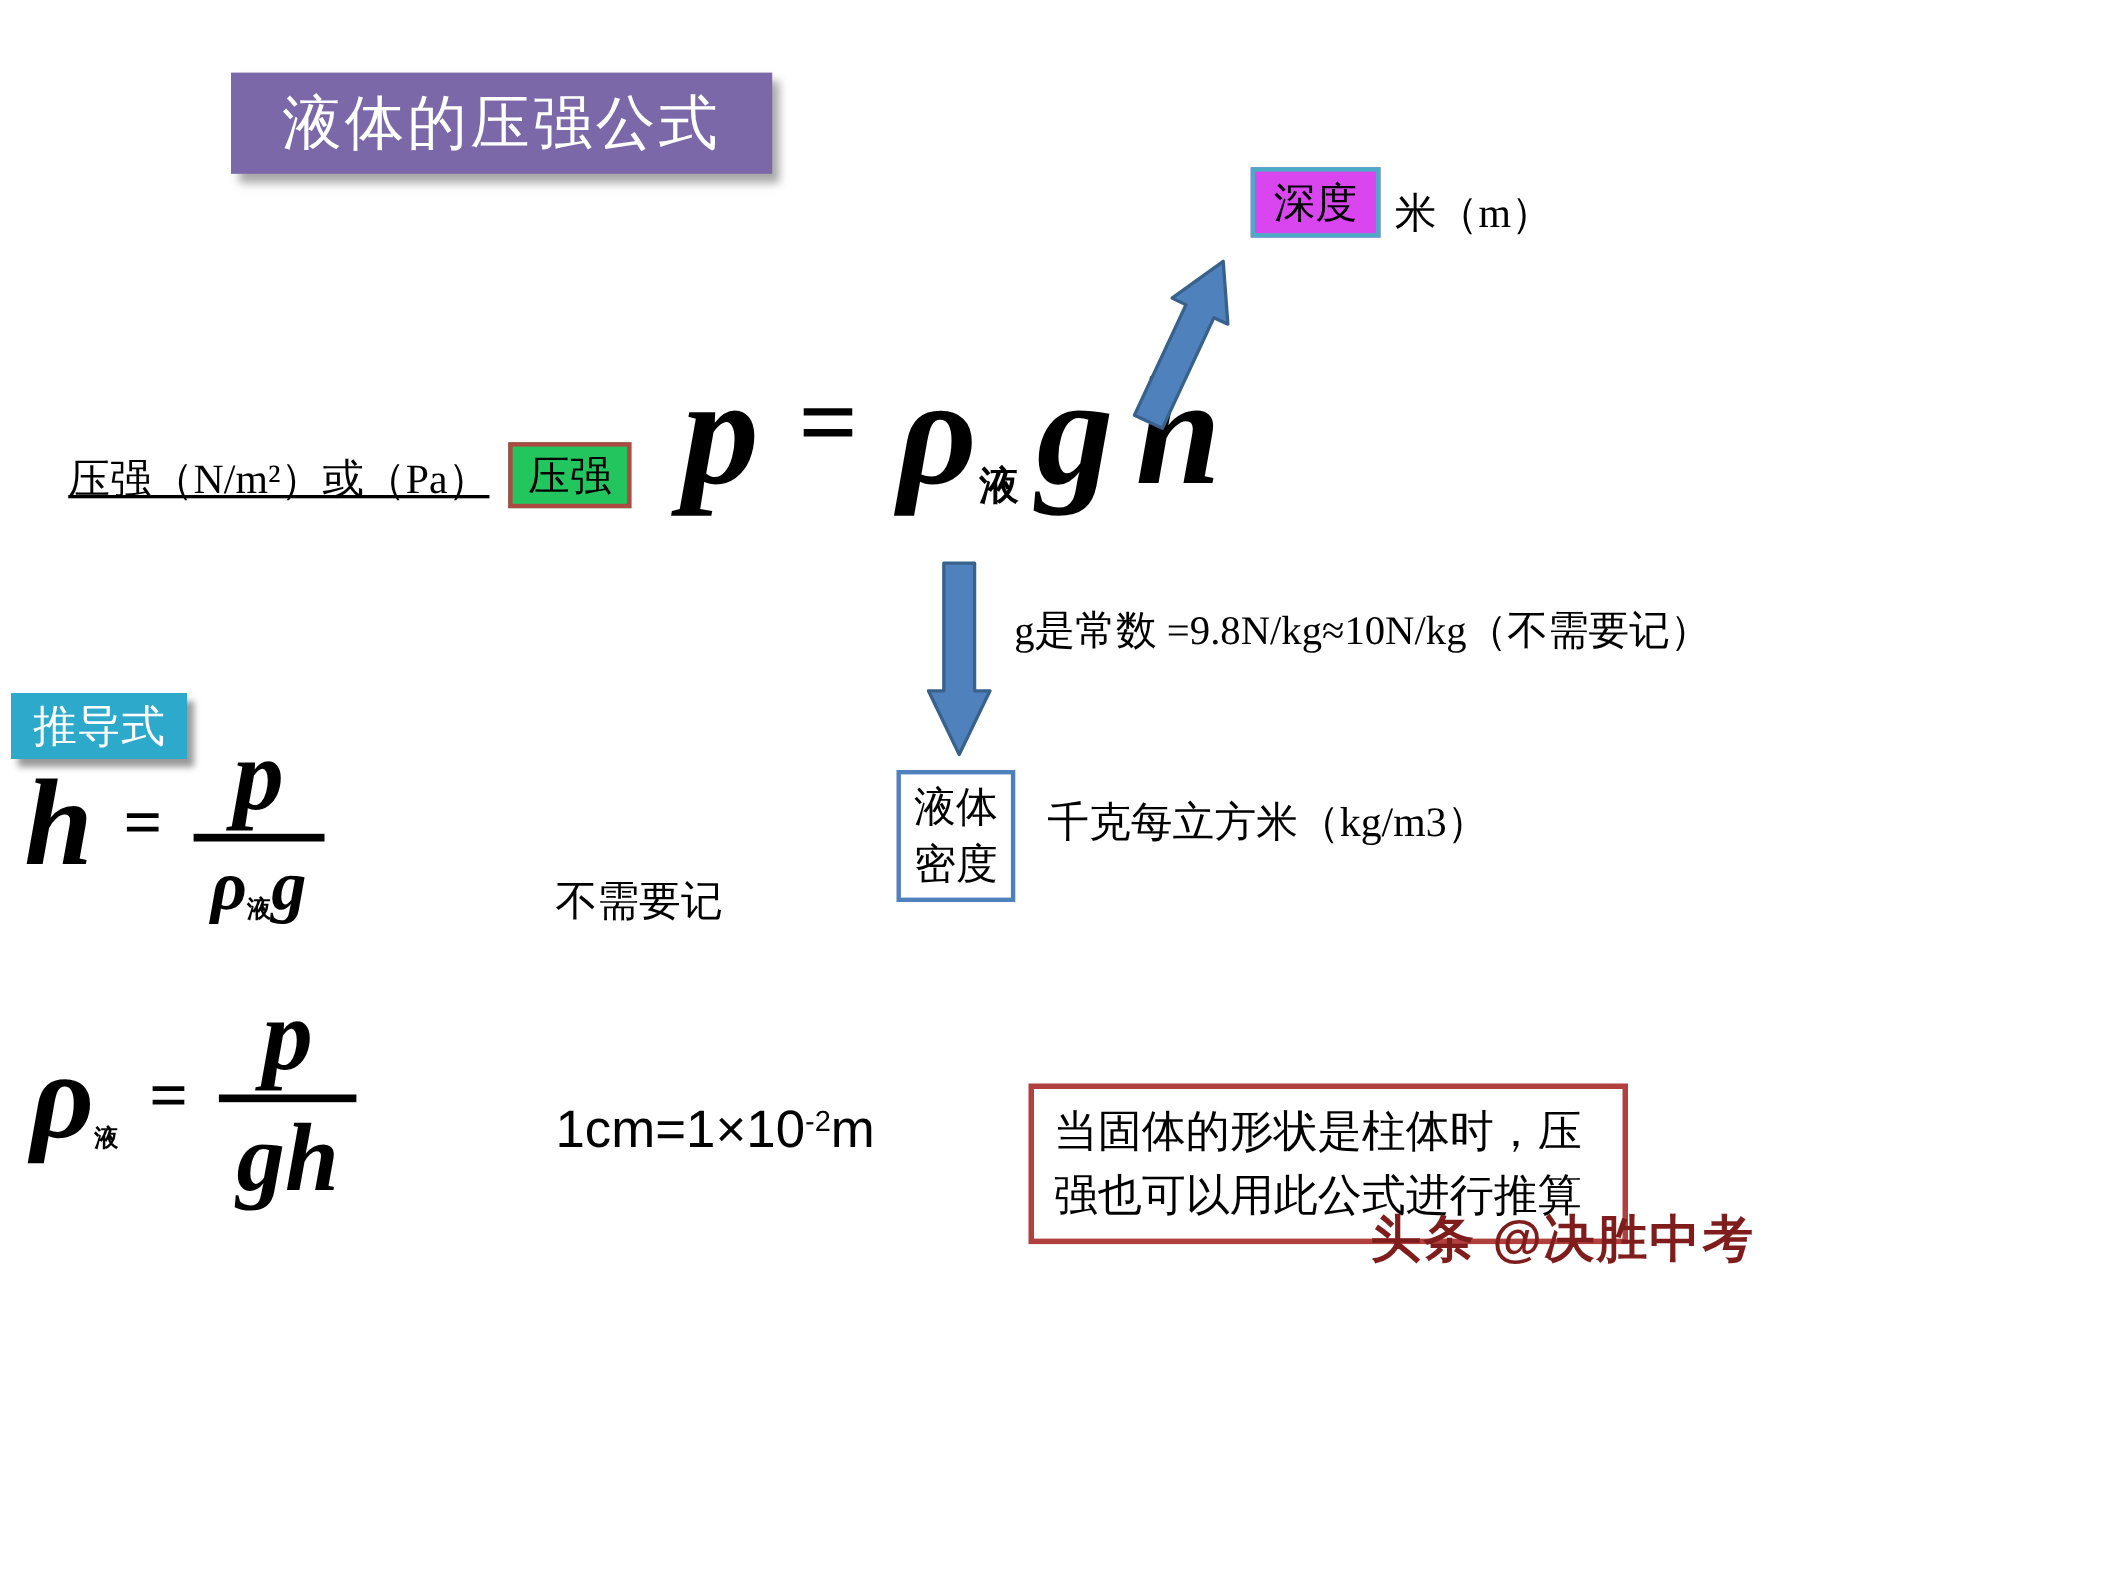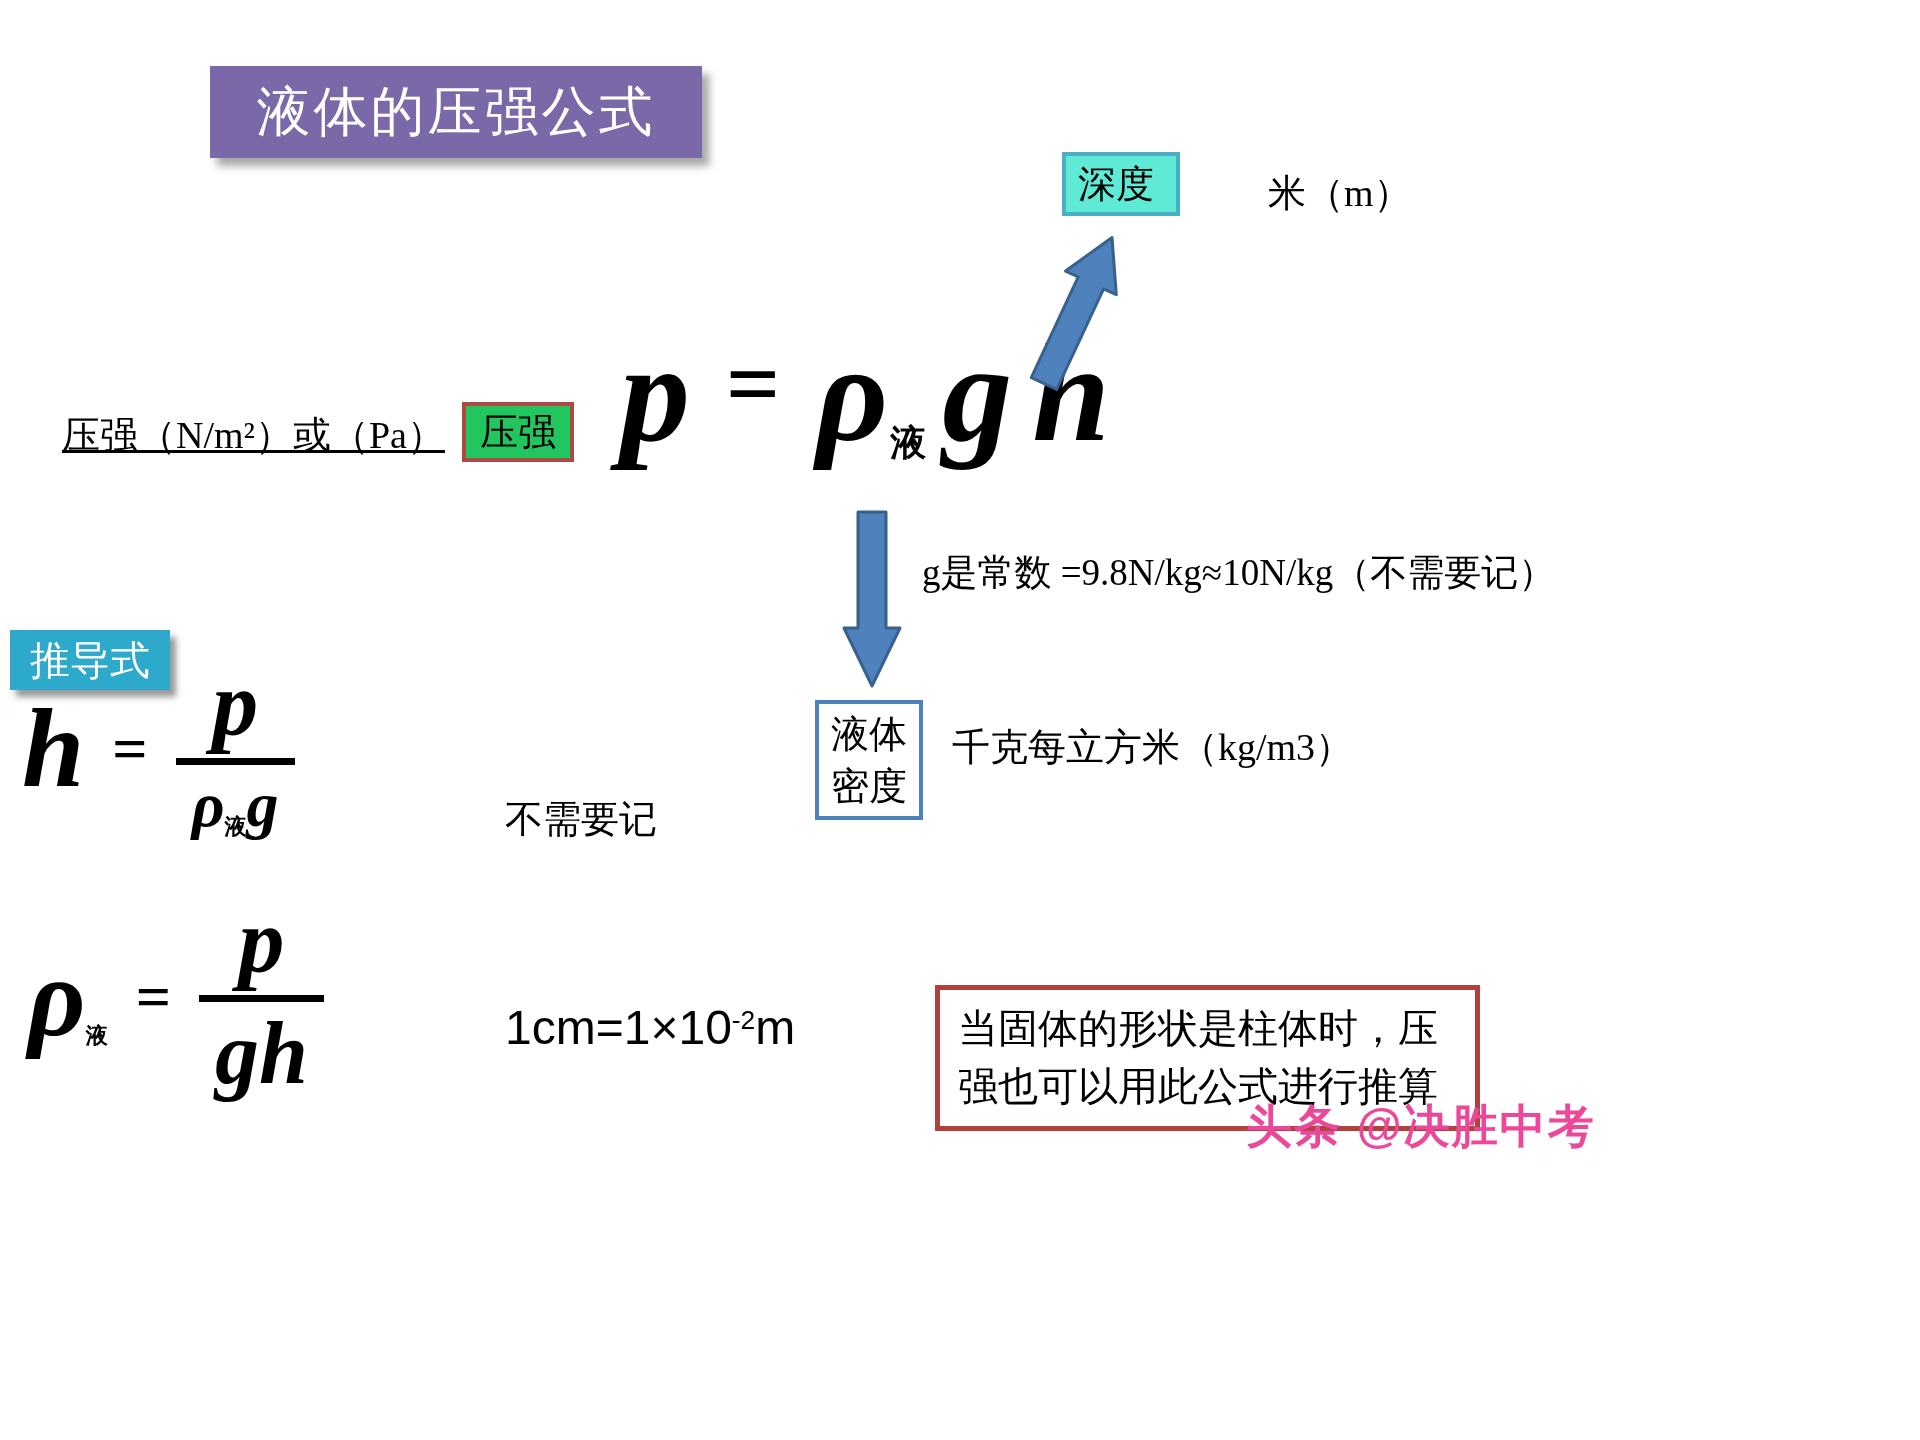--- a/index.html
+++ b/index.html
@@ -8,23 +8,23 @@
   .slide { position:relative; width:1920px; height:1440px; background:#fff; overflow:hidden; }
   .abs { position:absolute; }
 
   
   .title-box { left:210px; top:38px; width:492px; height:92px;
     background:var(--title-bg,#7B68A8); color:#fff; font-size:54px; letter-spacing:3px;
     display:flex; align-items:center; justify-content:center;
     box-shadow:7px 8px 8px rgba(0,0,0,0.35);margin-top:28px; }
 
   
-  .depth-box { left:1062px; top:152px; min-width:118px; height:64px;
+  .depth-box { left:1137px; top:152px; min-width:118px; height:64px;
     border:4px solid var(--teal-border,#4BACC6); font-size:38px;
-    display:flex; align-items:center; padding:0 12px; background:#5eead4; }
+    display:flex; align-items:center; justify-content:center; padding:0 12px; background:#d946ef; }
   .depth-unit { left:1268px; top:168px; font-size:38px; }
 
   
   .pressure-unit { left:62px; top:410px; font-size:38px;text-decoration:underline; }
   .pressure-box { left:462px; top:402px; height:60px;
     border:4px solid var(--pressure-border,#AE4A44); font-size:38px;
     display:flex; align-items:center; padding:0 14px; background:#22c55e; }
 
   
   .main-formula { left:620px; top:316px; font-style:italic; font-weight:bold;
@@ -74,21 +74,21 @@
   .red { color:var(--red-text,#FF0000); }
   .sup { font-size:0.55em; vertical-align:0.55em; }
 
   
   .note-box { left:935px; top:985px; width:545px;
     border:5px solid var(--note-border,#B0413E); font-size:40px; line-height:1.45;
     padding:10px 18px; background:#fff; }
 
   
   .watermark { left:1246px; top:1096px; font-family:"Liberation Sans", sans-serif;
-    font-size:46px; font-weight:bold; color:#ec4899; letter-spacing:2px; }
+    font-size:46px; font-weight:bold; color:#7f1d1d; letter-spacing:2px; }
 </style>
 </head>
 <body>
 
 <div class="slide">
 
   <div class="abs title-box">
     <span>液体的压强公式</span>
   </div>
 

